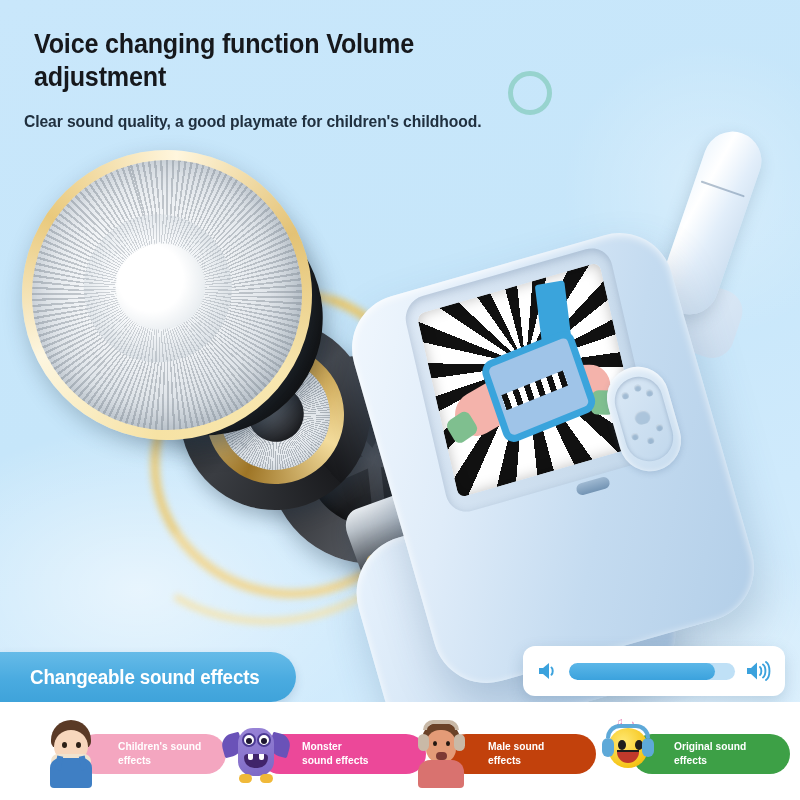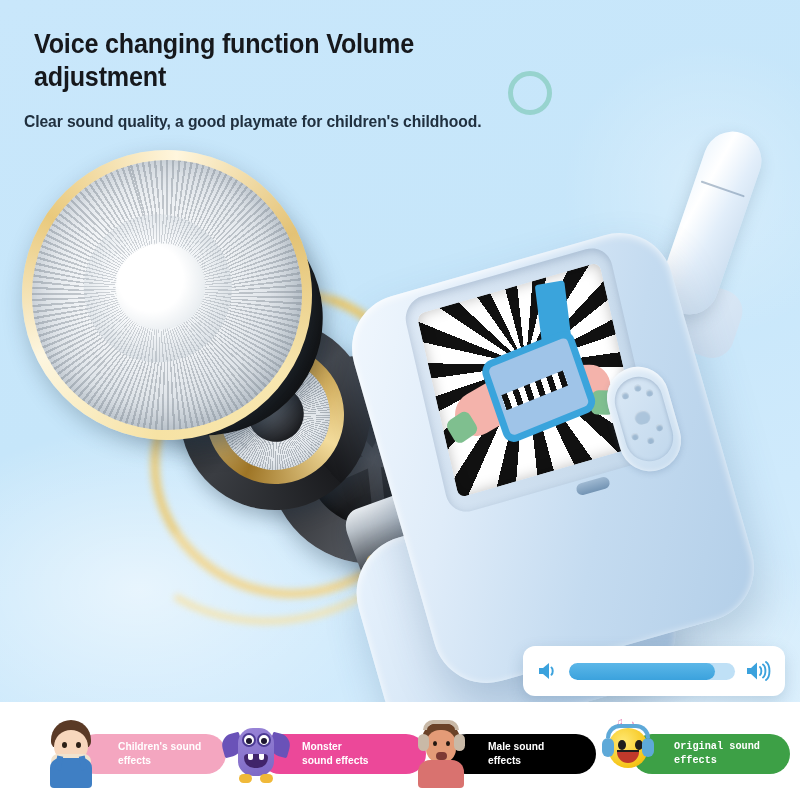--- a/index.html
+++ b/index.html
@@ -319,20 +319,23 @@
     </svg>
     <div class="vol-track">
       <div class="vol-fill" id="vol-fill" style="width: 88%;"></div>
     </div>
     <svg class="spk" width="28" height="24" viewBox="0 0 28 24">
       <path d="M3 9h4l6-5.5v17L7 15H3z" fill="#3ba2dd"></path>
       <path d="M16 8c1.8 1.3 1.8 6.7 0 8M19 5.5c3.2 2.2 3.2 10.8 0 13M22 3c4.6 3.1 4.6 14.9 0 18" stroke="#3ba2dd" stroke-width="1.9" fill="none" stroke-linecap="round"></path>
     </svg>
   </div>
 
+  <div id="banner">
+    <span>Changeable sound effects</span>
+  </div>
 
   <div id="bottom">
 
     <div class="fx" id="fx0" style="left: 38px;">
       <div class="fx-pill" id="pill0" style="background: rgb(244, 166, 192); width: 150px;">
         <span>Children's sound
 effects</span>
       </div>
       <div class="fx-char">
         <div class="ch-head kid-hair"></div>
@@ -361,39 +364,39 @@
         <div class="mon-pupil" style="left:39px;top:22px"></div>
         <div class="mon-mouth"></div>
         <div class="mon-tooth" style="left:26px;top:38px"></div>
         <div class="mon-tooth" style="left:37px;top:38px"></div>
         <div class="mon-feet" style="left:17px"></div>
         <div class="mon-feet" style="left:38px"></div>
       </div>
     </div>
 
     <div class="fx" id="fx2" style="left: 408px;">
-      <div class="fx-pill" id="pill2" style="background: #000000; width: 150px;">
+      <div class="fx-pill" id="pill2" style="background: #c2410c; width: 150px;">
         <span>Male sound
 effects</span>
       </div>
       <div class="fx-char">
         <div class="man-hair"></div>
         <div class="man-face"></div>
         <div class="man-eye" style="left:25px;top:25px"></div>
         <div class="man-eye" style="left:38px;top:25px"></div>
         <div class="man-mouth"></div>
         <div class="man-body"></div>
         <div class="man-hp-band"></div>
         <div class="man-hp-cup" style="left:10px"></div>
         <div class="man-hp-cup" style="left:46px"></div>
       </div>
     </div>
 
     <div class="fx" id="fx3" style="left: 594px;">
-      <div class="fx-pill" id="pill3" style="background: rgb(61, 160, 70); width: 158px; font-family: Liberation Mono, monospace;">
+      <div class="fx-pill" id="pill3" style="background: rgb(61, 160, 70); width: 158px;">
         <span>Original sound
 effects</span>
       </div>
       <div class="fx-char">
         <div class="note" style="left:22px;top:0px">♫</div>
         <div class="note" style="left:36px;top:2px">♪</div>
         <div class="emo-face"></div>
         <div class="emo-eye" style="left:24px;top:24px"></div>
         <div class="emo-eye" style="left:41px;top:24px"></div>
         <div class="emo-mouth"></div>

